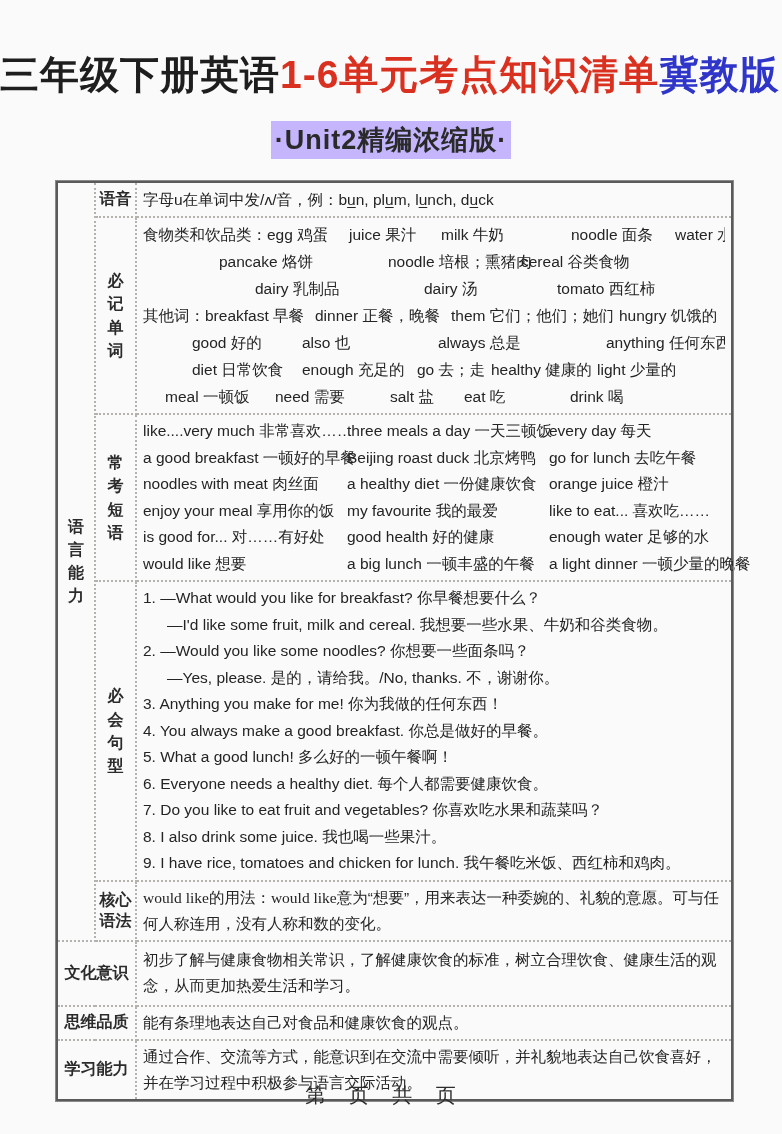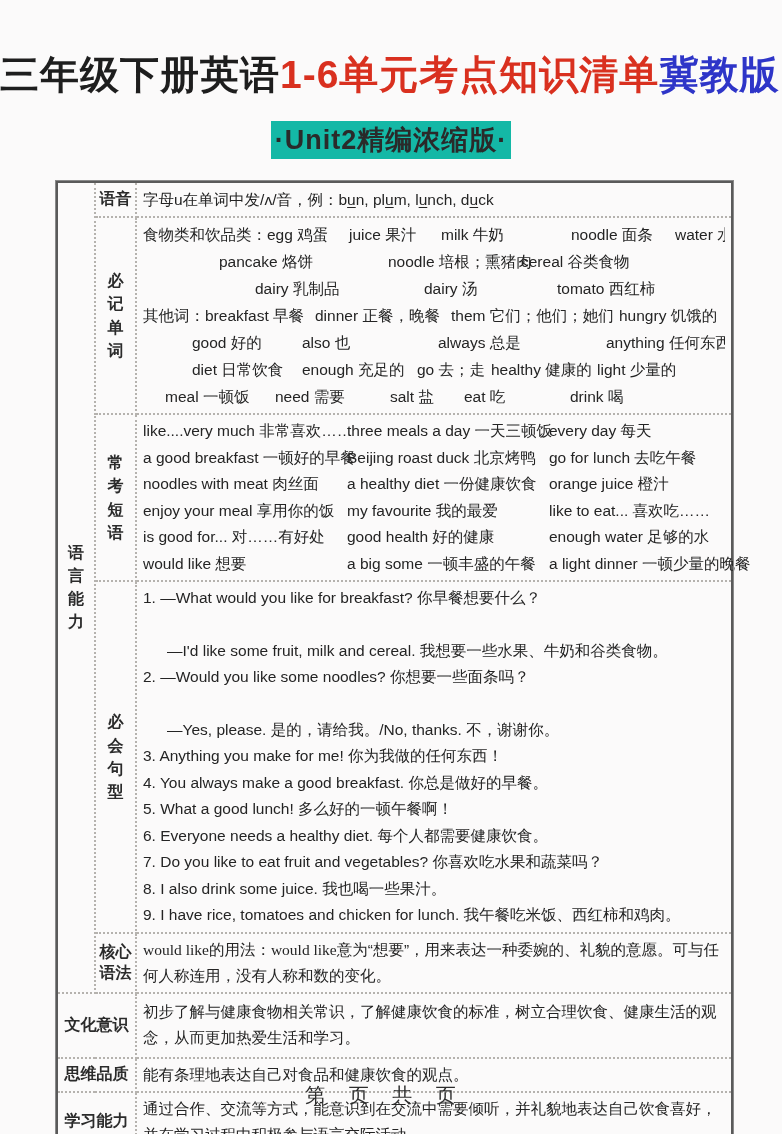--- a/index.html
+++ b/index.html
@@ -19,21 +19,21 @@
     letter-spacing:1px;line-height:1.2;
     white-space:nowrap;
   }
   .title .t-red{color:#d9301f;}
   .title .t-blue{color:#2e35c8;}
   .subtitle-wrap{text-align:center;margin-top:22px;}
   .subtitle{
     display:inline-block;
     font-size:27px;font-weight:bold;
     color:#2a2a2a;
-    background:#14b8a6;
+    background:#c4b5fd;
     padding:1px 4px;
     letter-spacing:1px;
   }
   
   .doc-table{
     position:absolute;left:56px;top:181px;
     width:677px;
     border-collapse:collapse;
     table-layout:fixed;
     font-size:15.5px;
@@ -60,21 +60,21 @@
     padding:3px 6px 3px 6px;
     vertical-align:middle;
     line-height:26px;
   }
   .line{white-space:nowrap;height:27px;line-height:27px;overflow:hidden;}
   .line span{display:inline-block;vertical-align:top;}
   .phr-row{display:flex;height:26.5px;line-height:26.5px;white-space:nowrap;}
   .phr-row .c1{width:204px;flex:0 0 204px;}
   .phr-row .c2{width:202px;flex:0 0 202px;}
   .sent{height:26.5px;line-height:26.5px;white-space:nowrap;overflow:hidden;}
-  .sent.ind{padding-left:24px;margin-top:26px;}
+  .sent.ind{padding-left:24px;}
   .serif{font-family:"Liberation Serif","DejaVu Serif",serif;}
   u{text-decoration:underline;text-underline-offset:2px;}
   .wrap-text{line-height:25px;}
   
   .footer{
     position:absolute;left:0;right:12px;top:1082px;
     text-align:center;
     font-size:20px;letter-spacing:9px;
     color:#2c2c2c;
   }
@@ -164,21 +164,21 @@
             <span class="c2">my favourite 我的最爱</span>
             <span>like to eat... 喜欢吃……</span>
           </div>
       <div class="phr-row">
             <span class="c1">is good for... 对……有好处</span>
             <span class="c2">good health 好的健康</span>
             <span>enough water 足够的水</span>
           </div>
       <div class="phr-row">
             <span class="c1">would like 想要</span>
-            <span class="c2">a big some 一顿丰盛的午餐</span>
+            <span class="c2">a big lunch 一顿丰盛的午餐</span>
             <span>a light dinner 一顿少量的晚餐</span>
           </div>
     </td>
   </tr>
 
   <tr>
     <td class="lab" style="height:292px">
       <div class="vtext">必会句型</div>
     </td>
     <td class="content">

